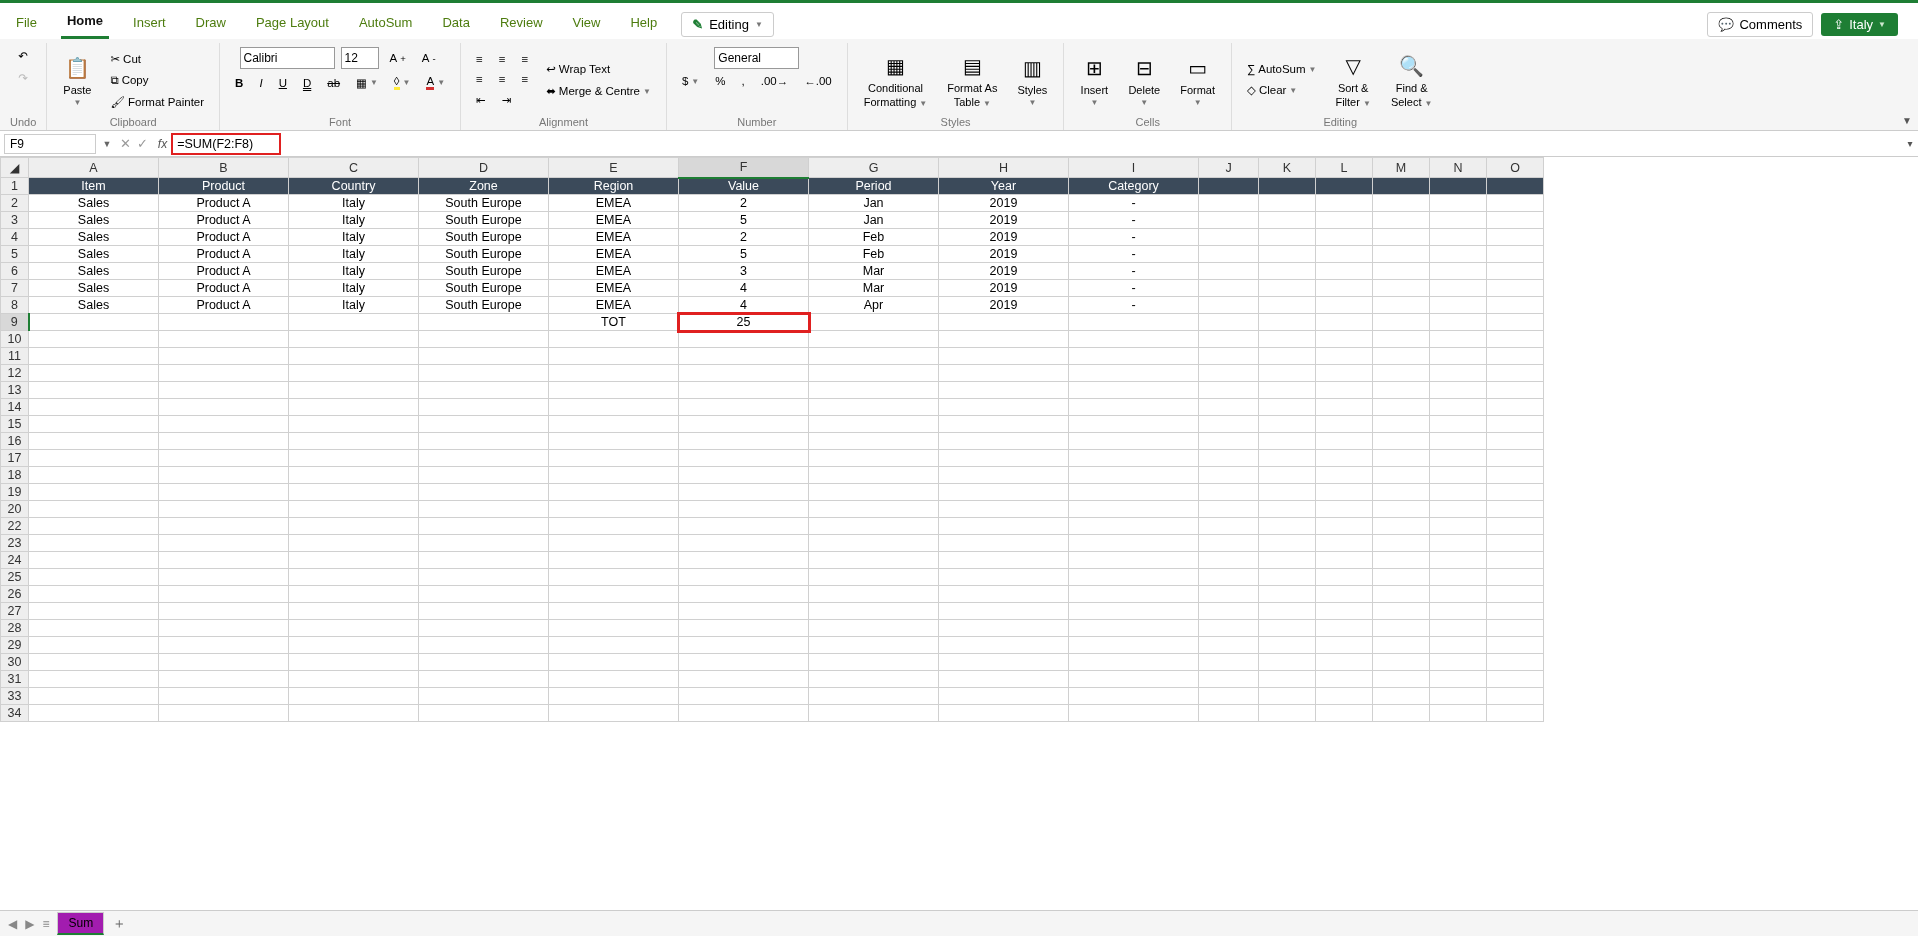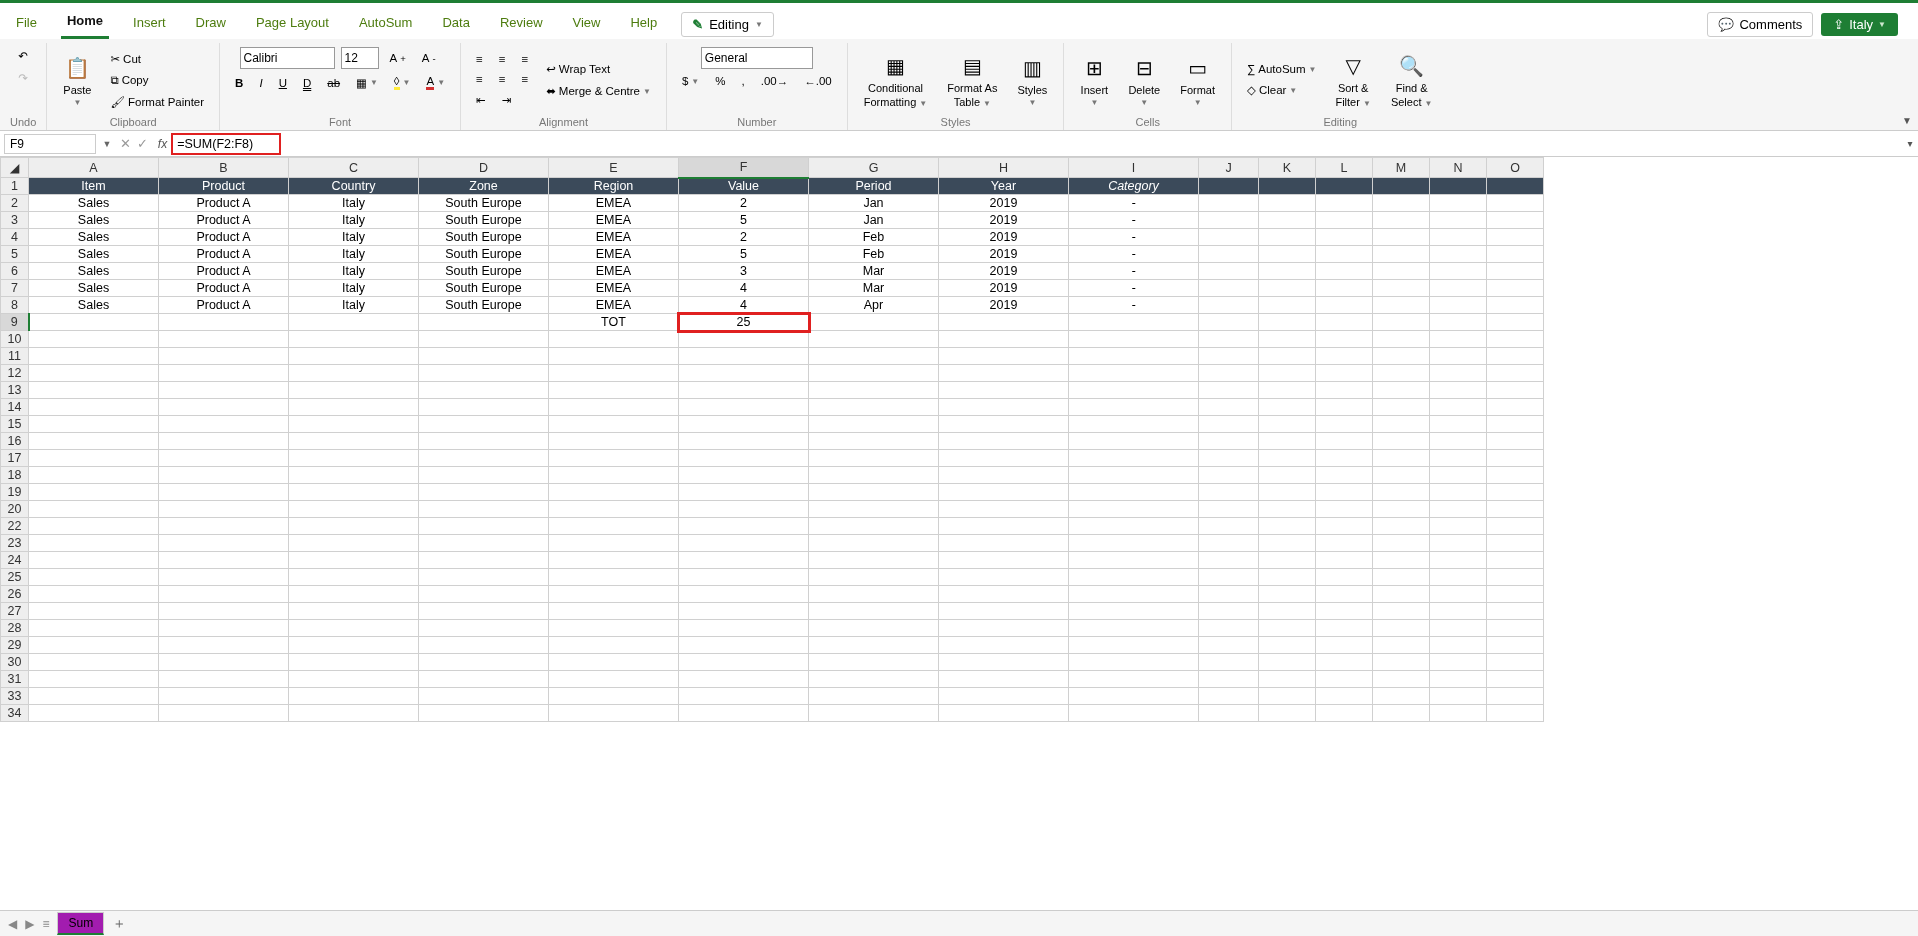--- a/index.html
+++ b/index.html
@@ -47,21 +47,21 @@
 table.grid th, table.grid td { border: 1px solid #d0d0d0; font-size: 12.5px; height: 17px; padding: 0 3px; overflow: hidden; white-space: nowrap; text-align: center; }
 table.grid th { background: #eee; font-weight: normal; color: #333; position: sticky; }
 table.grid th.col-head { top: 0; height: 20px; }
 table.grid th.row-head { left: 0; width: 28px; background: #eee; text-align: center; }
 table.grid th.corner { top: 0; left: 0; z-index: 3; width:28px;}
 .hdr-row td { background: #3b4a5a; color: #fff; }
 .col-active { background: #d8d8d8 !important; border-bottom: 2px solid #1e7e34 !important; }
 .row-active { background: #d8d8d8 !important; border-right: 2px solid #1e7e34 !important; }
 td.selected { outline: 2px solid #1e7e34; outline-offset: -1px; background: #fff; }
 td.red-box { outline: 3px solid #e02020; outline-offset: -1px; }
-td.data-right-edge { border-right-color: #888; font-style: italic; }
+td.data-right-edge { border-right-color: #888; }
 td.below-data { border-top: 1.5px solid #555; }
 
 
 .sheet-bar { display: flex; align-items: center; border-top: 1px solid #ccc; height: 26px; background: #f5f5f5; gap: 8px; padding: 0 8px; }
 .sheet-tab { padding: 3px 10px; background: #a21caf; border: 1px solid #ccc; border-bottom: 2px solid #1e7e34; font-size: 12px; cursor:pointer;}
 .nav-arrow { color: #888; cursor: pointer; }
 .add-sheet { font-size: 14px; color: #666; cursor: pointer; }
 </style>
 </head>
 <body>
@@ -193,21 +193,21 @@
             <span>Merge &amp; Centre</span>
             <span class="dd">▼</span>
           </span>
       </div>
     </div>
     <div class="group-label">Alignment</div>
   </div>
 
   <div class="group">
     <div class="group-body vcol">
-      <input class="font-select" style="width: 112px;" value="General">
+      <input class="font-select" style="width: 85px;" value="General">
       <div class="hrow">
         <span class="small-btn">$<span class="dd">▼</span></span>
         <span class="small-btn">%</span>
         <span class="small-btn">,</span>
         <span class="small-btn">.00→</span>
         <span class="small-btn">←.00</span>
       </div>
     </div>
     <div class="group-label">Number</div>
   </div>

